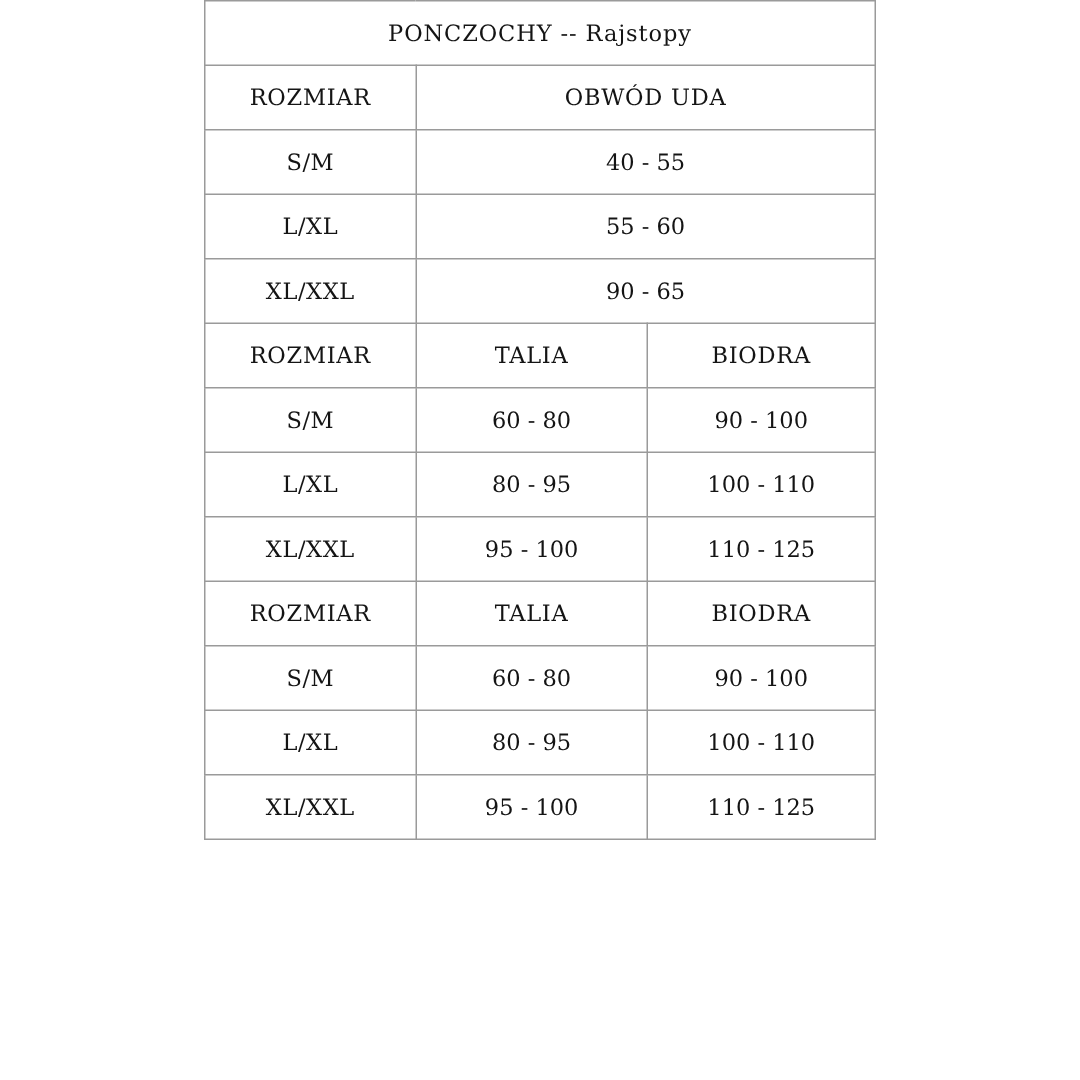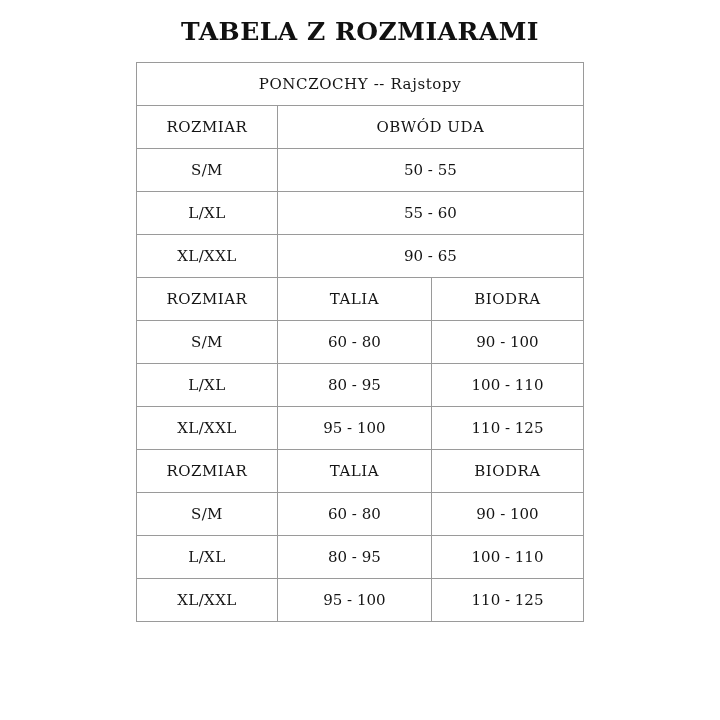--- a/index.html
+++ b/index.html
@@ -65,41 +65,40 @@
   }
   .col-size { width: 31.5%; }
   .col-b    { width: 34.5%; }
   .col-c    { width: 34.0%; }
 </style>
 </head>
 <body>
 
 <div class="page">
 
-  <div class="page-title">TABELA Z ROZMIARAMI</div>
 
   <div class="table-wrap">
     <table class="size-table">
       <colgroup>
         <col class="col-size">
         <col class="col-b">
         <col class="col-c">
       </colgroup>
       <tbody>
 
         <tr>
           <td class="section-head" colspan="3">PONCZOCHY  --  Rajstopy</td>
         </tr>
         <tr>
           <td class="col-head">ROZMIAR</td>
           <td class="col-head" colspan="2">OBWÓD UDA</td>
         </tr>
         <tr>
           <td class="size-cell">S/M</td>
-          <td colspan="2">50 - 55</td>
+          <td colspan="2">40 - 55</td>
         </tr>
         <tr>
           <td class="size-cell">L/XL</td>
           <td colspan="2">55 - 60</td>
         </tr>
         <tr>
           <td class="size-cell">XL/XXL</td>
           <td colspan="2">90 - 65</td>
         </tr>
 

